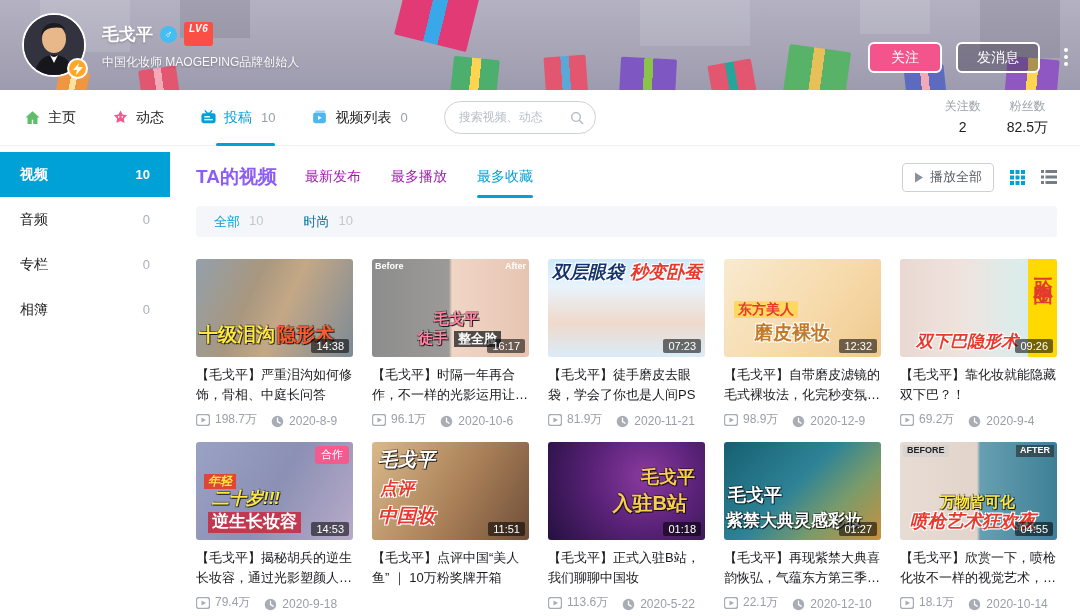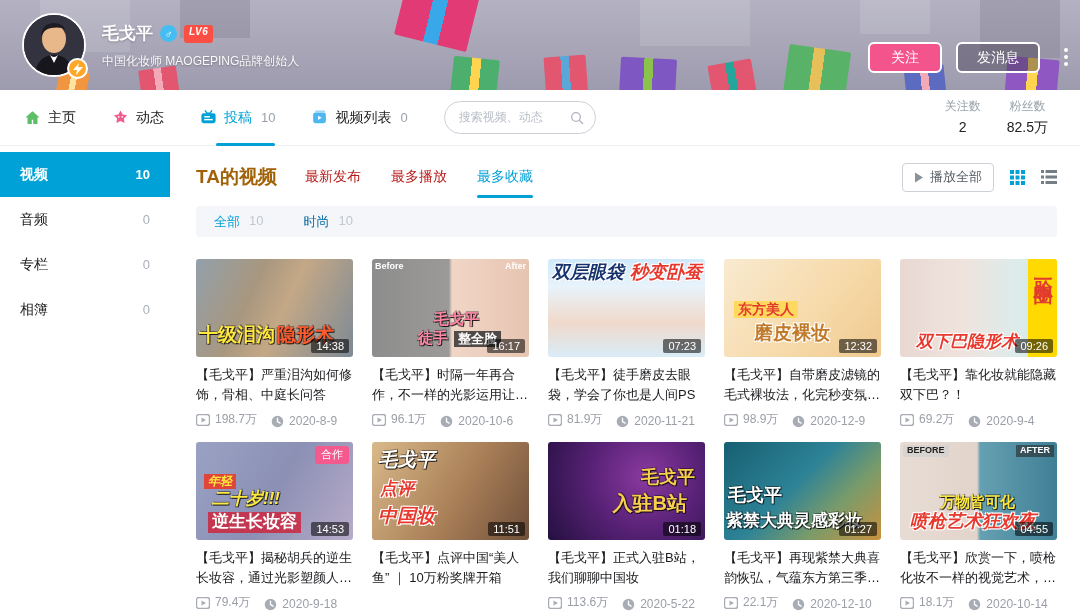--- a/index.html
+++ b/index.html
@@ -10,21 +10,21 @@
   .bld { position:absolute; top:0; background:rgba(255,255,255,.12); }
   .bld2 { position:absolute; top:0; background:rgba(98,95,115,.22); }
   .gift { position:absolute; border-radius:2px; }
   .avatar-wrap { position:absolute; left:22px; top:13px; width:64px; height:64px; }
   .avatar { width:64px; height:64px; border-radius:50%; border:2px solid #fff; background:#2e2e3a; overflow:hidden; }
   .av-badge { position:absolute; right:-2px; bottom:-2px; width:21px; height:21px; border-radius:50%; background:#ffa726; border:2px solid #fff; display:flex; align-items:center; justify-content:center; }
   .user-info { position:absolute; left:102px; top:22px; color:#fff; }
   .name-row { display:flex; align-items:center; gap:7px; }
   .uname { font-size:17px; font-weight:bold; text-shadow:0 1px 2px rgba(0,0,0,.25); }
   .sex-badge { width:17px; height:17px; border-radius:50%; background:#44bdf2; color:#fff; font-size:11px; display:flex; align-items:center; justify-content:center; }
-  .lv-badge { background:#fb4e44; color:#fff; font-size:10px; font-weight:bold; font-style:italic; padding:1px 5px 6px; border-radius:3px; letter-spacing:.5px; }
+  .lv-badge { background:#fb4e44; color:#fff; font-size:10px; font-weight:bold; font-style:italic; padding:1px 5px 12px; border-radius:3px; letter-spacing:.5px; }
   .bio { margin-top:8px; font-size:12px; color:rgba(255,255,255,.95); text-shadow:0 1px 2px rgba(0,0,0,.25); }
   .banner-btns { position:absolute; right:40px; top:42px; display:flex; gap:14px; }
   .btn-follow { min-width:74px; height:31px; background:#f4548c; border:2px solid #fff; border-radius:6px; color:#fff; font-size:14px; display:flex; align-items:center; justify-content:center; padding:0 14px; cursor:pointer; }
   .btn-msg { min-width:84px; height:31px; background:rgba(70,62,82,.45); border:2px solid #fff; border-radius:6px; color:#fff; font-size:14px; display:flex; align-items:center; justify-content:center; padding:0 12px; cursor:pointer; }
   .more-dots { position:absolute; right:12px; top:48px; display:flex; flex-direction:column; gap:3px; cursor:pointer; }
   .more-dots i { width:4px; height:4px; border-radius:50%; background:#fff; }
 
   
   .navbar { height:56px; background:#fff; display:flex; align-items:center; padding:8px 24px; border-bottom:1px solid #eef1f4; position:relative; }
   .nav-item { height:56px; display:flex; align-items:center; gap:7px; margin-right:36px; font-size:14px; color:#222; cursor:pointer; position:relative; }
@@ -40,22 +40,22 @@
   
   .body-wrap { display:flex; align-items:flex-start; }
   .sidebar { width:170px; padding-top:6px; flex:none; }
   .side-item { height:45px; display:flex; align-items:center; justify-content:space-between; padding:0 20px; font-size:14px; color:#222; cursor:pointer; }
   .side-item .cnt { color:#aab0b8; font-size:13px; }
   .side-item.active { background:#00a1d6; color:#fff; font-weight:bold; }
   .side-item.active .cnt { color:#fff; }
 
   .content { flex:1; padding:14px 23px 0 26px; }
   .content-header { display:flex; align-items:center; height:34px; }
-  .page-title { font-size:19px; font-weight:bold; color:#a16207; margin-right:28px; }
-  .sort-tab { font-size:14px; color:#b91c1c; margin-right:30px; cursor:pointer; position:relative; height:34px; display:flex; align-items:center; }
+  .page-title { font-size:19px; font-weight:bold; color:#8b5cf6; margin-right:28px; }
+  .sort-tab { font-size:14px; color:#a21caf; margin-right:30px; cursor:pointer; position:relative; height:34px; display:flex; align-items:center; }
   .sort-tab.active { color:#00a1d6; }
   .sort-tab.active::after { content:""; position:absolute; left:0; right:0; bottom:-4px; height:3px; border-radius:2px; background:#00a1d6; }
   .header-right { margin-left:auto; display:flex; align-items:center; gap:16px; }
   .btn-playall { display:flex; align-items:center; gap:6px; height:29px; padding:0 11px; border:1px solid #ccd0d7; border-radius:4px; font-size:13px; color:#555c63; background:#fff; cursor:pointer; }
   .view-ic { cursor:pointer; display:flex; }
 
   .filter-bar { margin-top:12px; background:#f4f6f9; border-radius:4px; height:31px; display:flex; align-items:center; padding:0 18px; gap:40px; font-size:13px; }
   .filter-item { display:flex; gap:9px; cursor:pointer; }
   .filter-item .f-lbl { color:#0369a1; }
   .filter-item.active .f-lbl { color:#00a1d6; }

